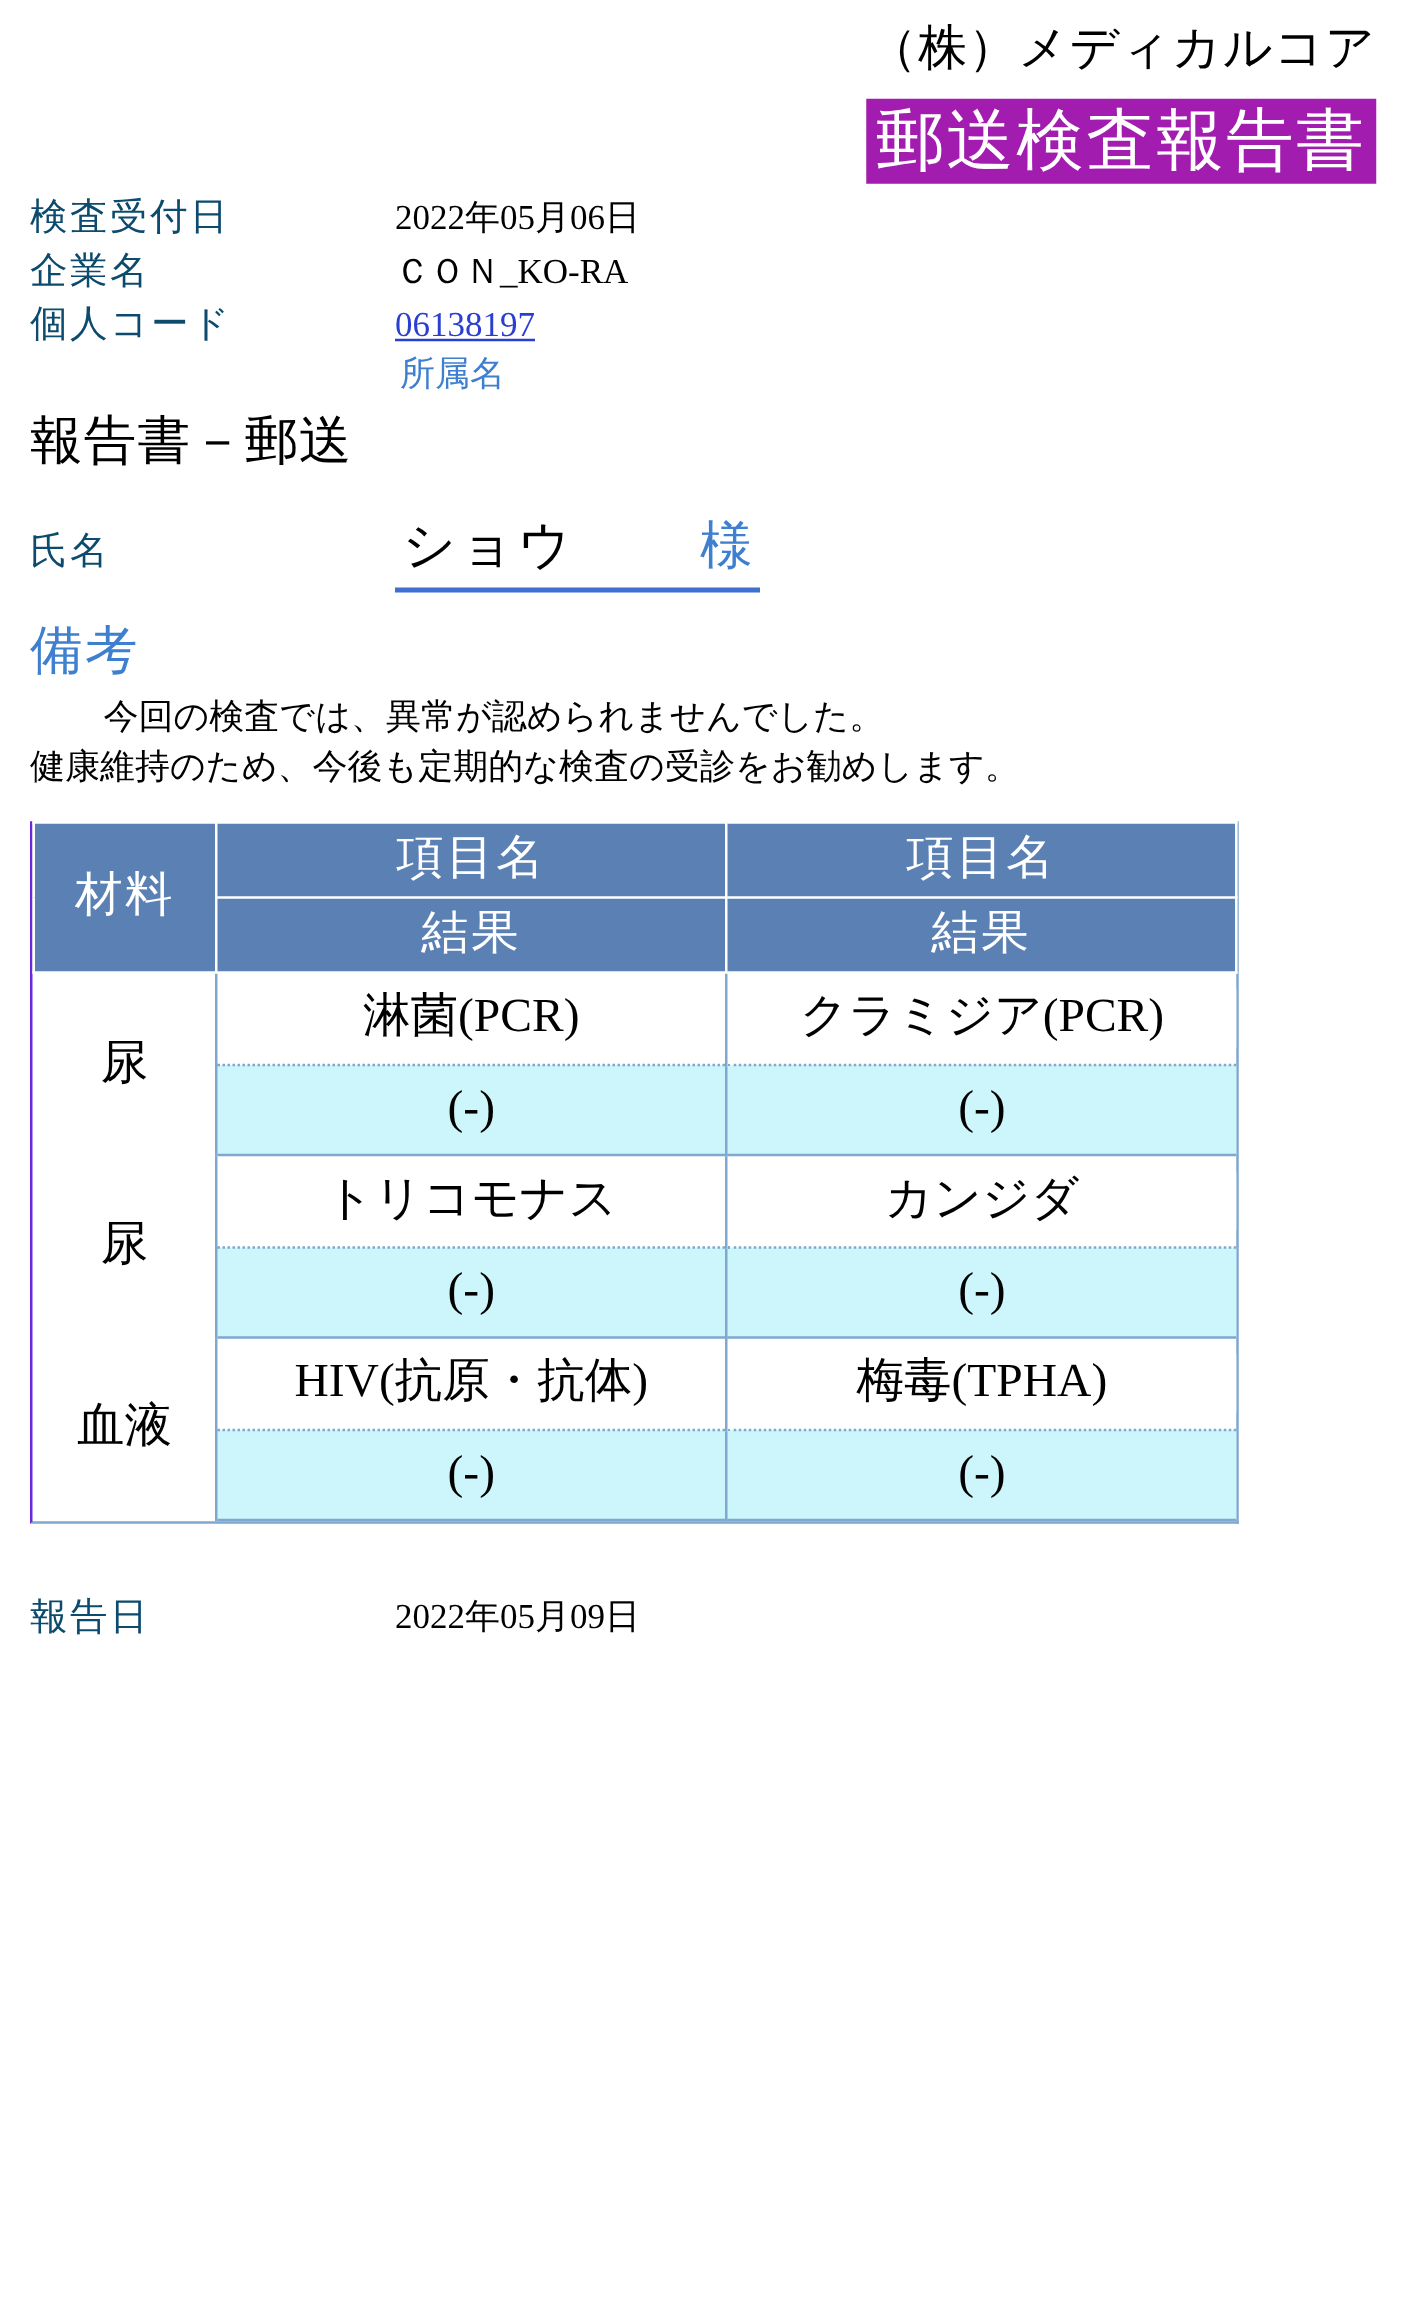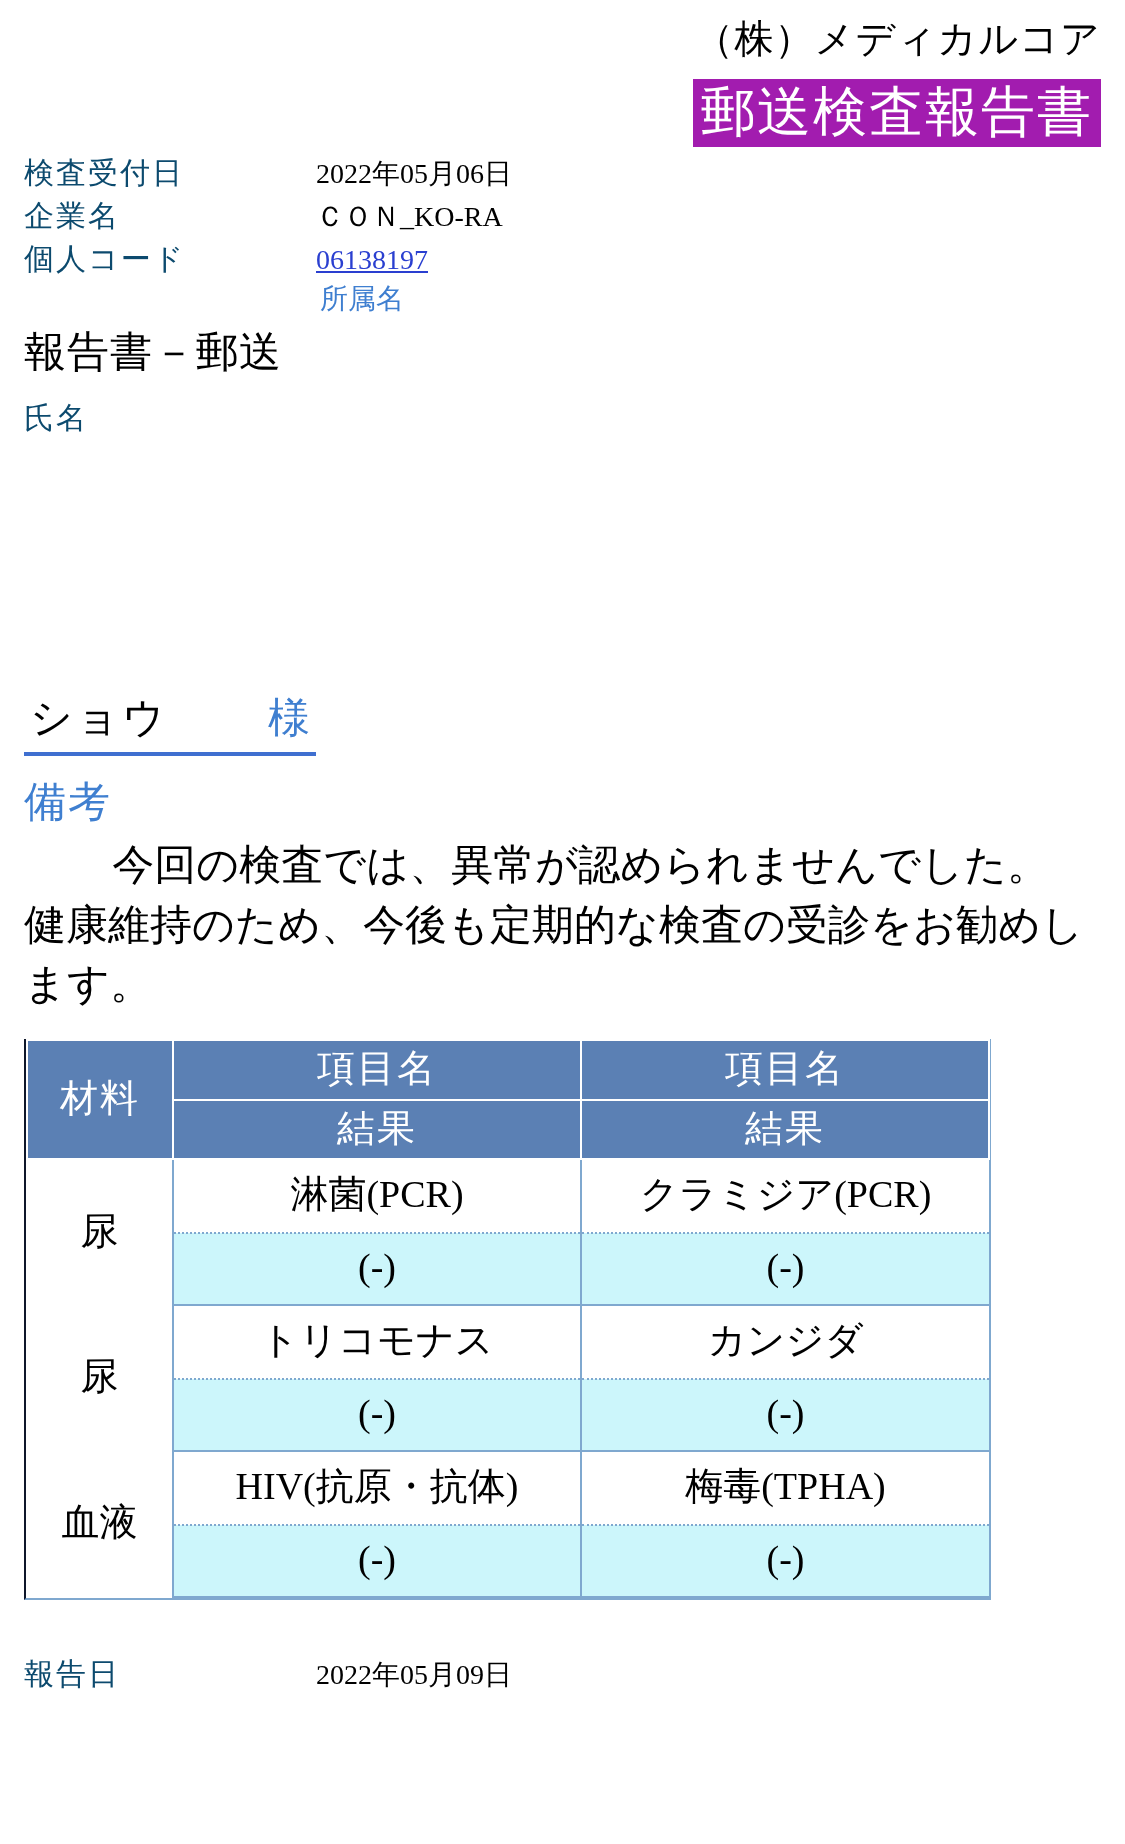--- a/index.html
+++ b/index.html
@@ -86,23 +86,22 @@
     color: #000;
     letter-spacing: 1px;
     margin: 6px 0 14px 0;
     white-space: nowrap;
   }
 
   
   .name-row {
     display: flex;
     align-items: baseline;
-    margin-top: 18px;
+    margin-top: 28px;
     margin-bottom: 18px;
-    flex-direction: column;
   }
   .name-value-wrap {
     border-bottom: 4px solid #3f6fd0;
     min-width: 280px;
     padding: 0 6px 6px 6px;
     display: flex;
     justify-content: space-between;
     gap: 60px;
   }
   .name-value {
@@ -117,21 +116,21 @@
     white-space: nowrap;
   }
 
   .remarks-label {
     color: #3f7fd0;
     font-size: 42px;
     letter-spacing: 2px;
     margin-bottom: 6px;
   }
   .remarks-body {
-    font-size: 42px;
+    font-size: 28px;
     line-height: 1.42;
     color: #000;
     letter-spacing: 0px;
   }
   .remarks-body p {
     margin: 0;
   }
   .remarks-body p.indent { text-indent: 2.1em; }
 
   
@@ -180,21 +179,21 @@
     background: #ccf6fb;
     border-right: 2px solid #7fa8cf;
     border-bottom: 2px solid #7fa8cf;
   }
   td.result.last { border-right: none; }
   tr.itemrow td { height: 58px; }
   tr.resrow td { height: 56px; }
   table.results tr.itemrow td.mat { border-bottom: none; }
 
   .table-wrap {
-    border-left: 2px solid #0f172a;
+    border-left: 2px solid #6d28d9;
     border-right: 2px solid #7fa8cf;
     border-bottom: 2px solid #7fa8cf;
     width: 963px;
   }
 
   
   .footer-field {
     display: flex;
     align-items: center;
     margin-top: 54px;

